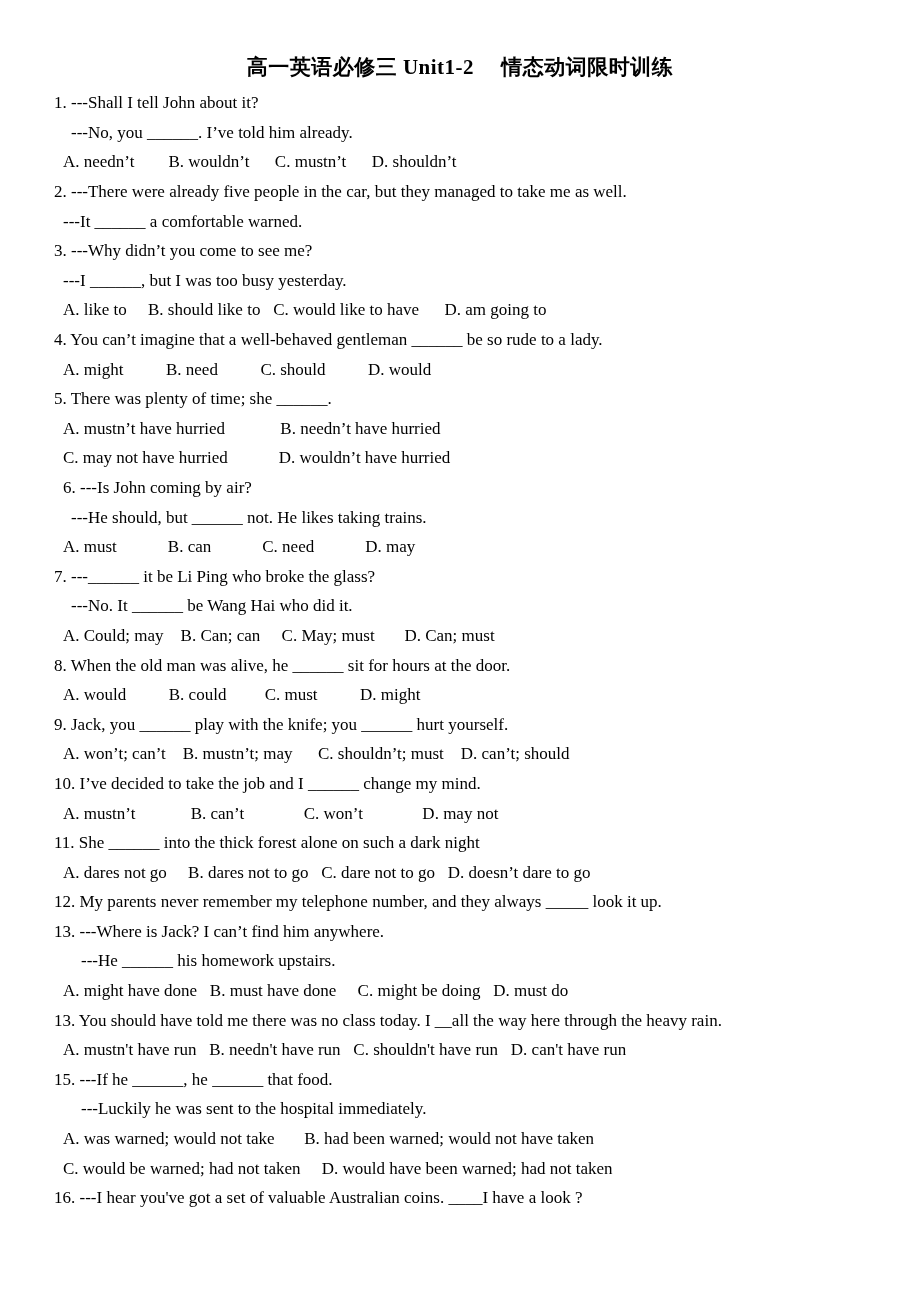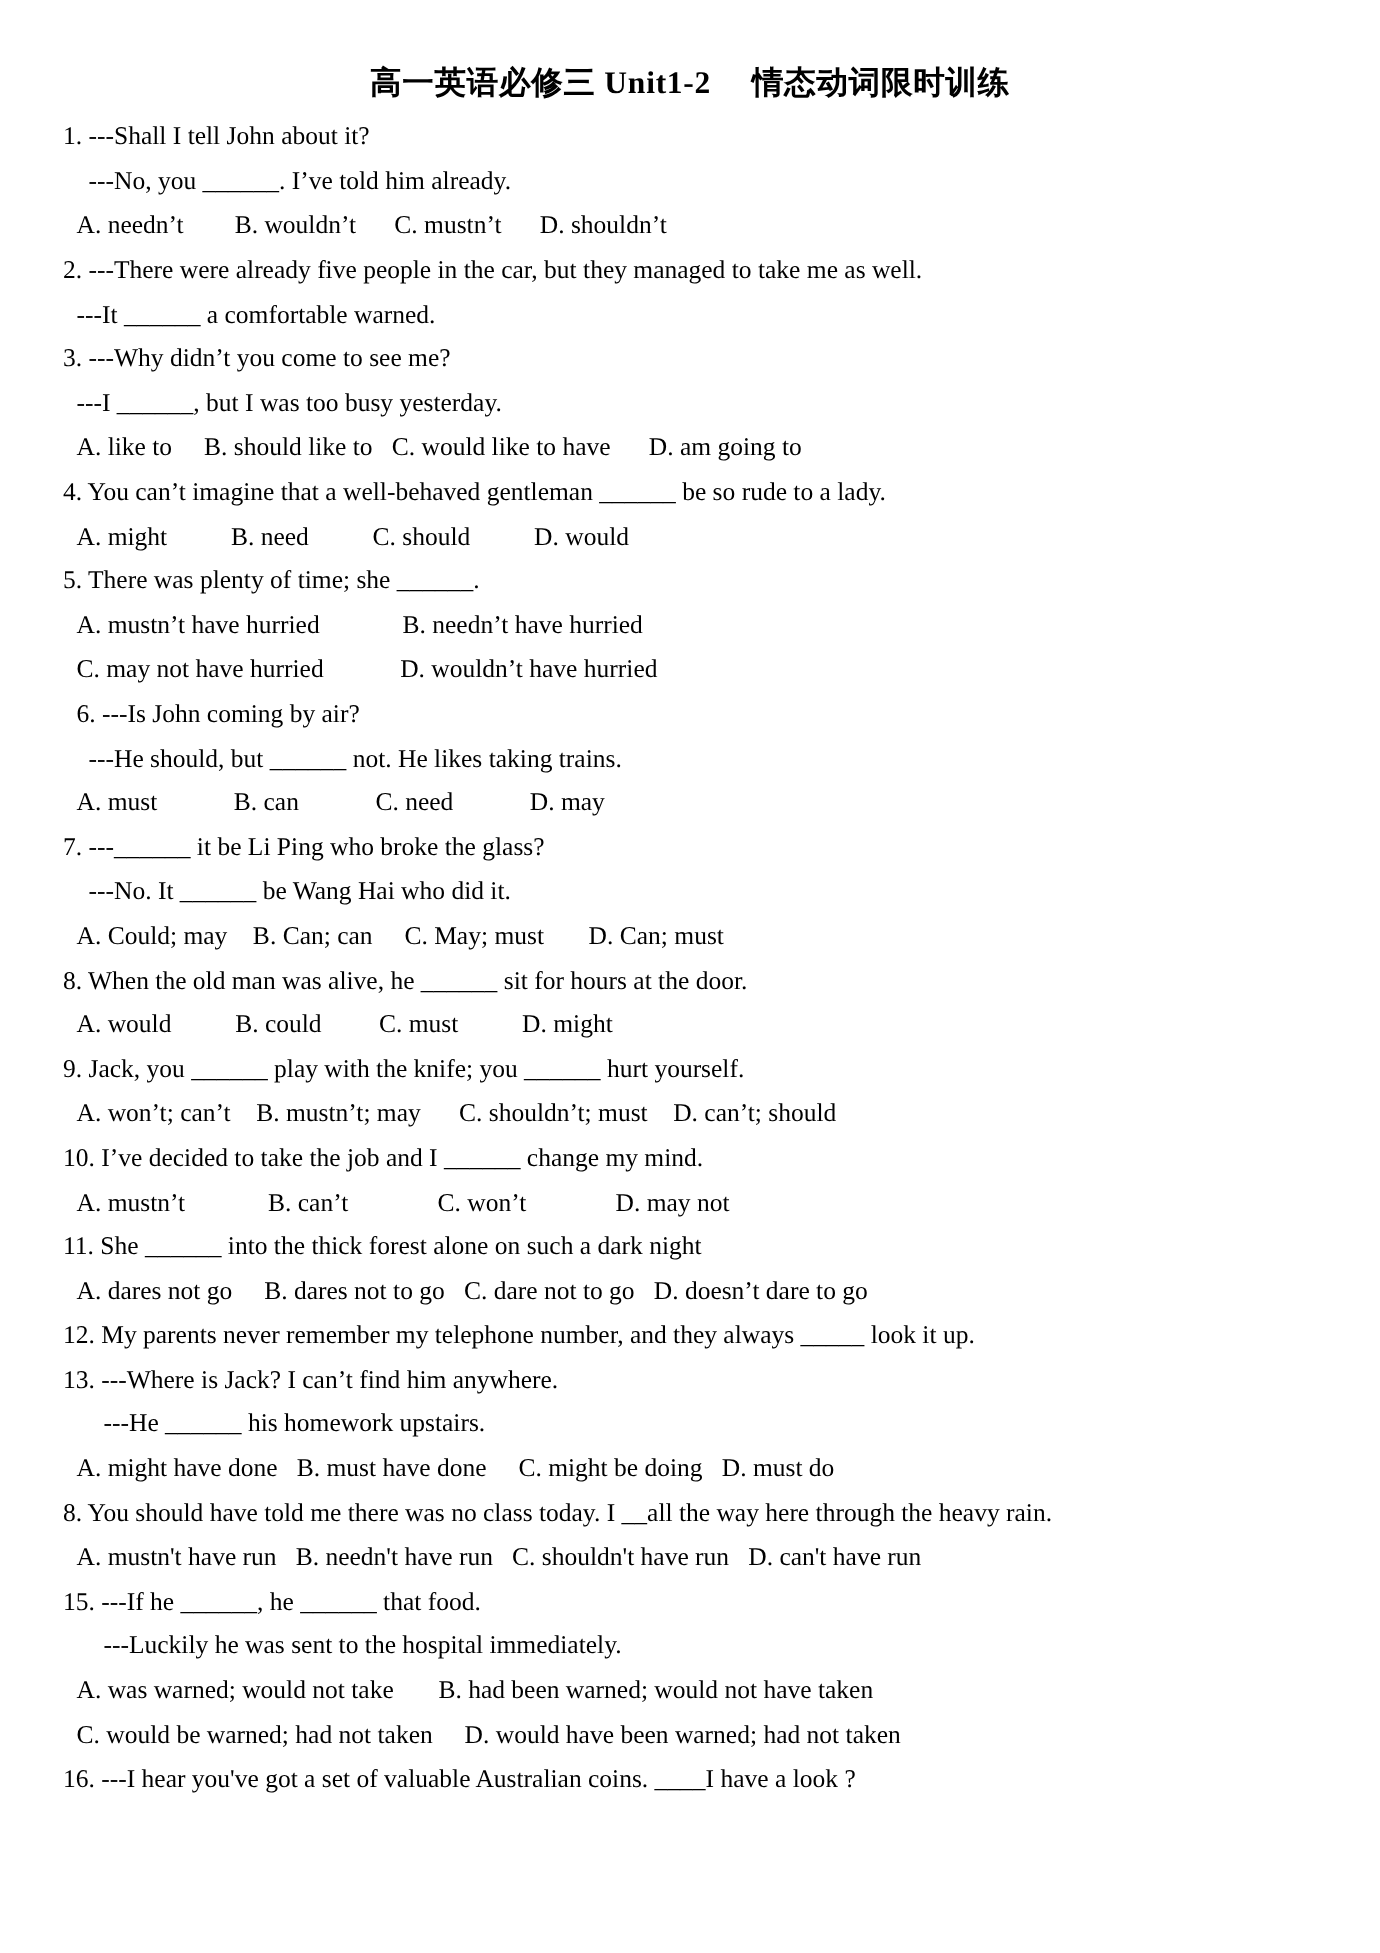--- a/index.html
+++ b/index.html
@@ -12,21 +12,21 @@
     height: 1302px;
     font-family: "Liberation Serif", "DejaVu Serif", serif;
     color: #000000;
     overflow: hidden;
     position: relative;
   }
   .page {
     width: 920px;
     height: 1302px;
     box-sizing: border-box;
-    padding: 0;
+    padding: 12px;
     position: relative;
     overflow: hidden;
   }
   .doc-title {
     text-align: center;
     font-size: 21px;
     font-weight: bold;
     letter-spacing: 0.5px;
     margin: 0;
     padding-top: 42px;
@@ -111,21 +111,21 @@
       </div>
       <div class="question">
         <div class="line ind-0">12. My parents never remember my telephone number, and they always _____ look it up.</div>
       </div>
       <div class="question">
         <div class="line ind-0">13. ---Where is Jack? I can’t find him anywhere.</div>
         <div class="line ind-3">---He ______ his homework upstairs.</div>
         <div class="line ind-1">A. might have done   B. must have done     C. might be doing   D. must do</div>
       </div>
       <div class="question">
-        <div class="line ind-0">8. You should have told me there was no class today. I __all the way here through the heavy rain.</div>
+        <div class="line ind-0">13. You should have told me there was no class today. I __all the way here through the heavy rain.</div>
         <div class="line ind-1">A. mustn't have run   B. needn't have run   C. shouldn't have run   D. can't have run</div>
       </div>
       <div class="question">
         <div class="line ind-0">15. ---If he ______, he ______ that food.</div>
         <div class="line ind-3">---Luckily he was sent to the hospital immediately.</div>
         <div class="line ind-1">A. was warned; would not take       B. had been warned; would not have taken</div>
         <div class="line ind-1">C. would be warned; had not taken     D. would have been warned; had not taken</div>
       </div>
       <div class="question">
         <div class="line ind-0">16. ---I hear you've got a set of valuable Australian coins. ____I have a look ?</div>

